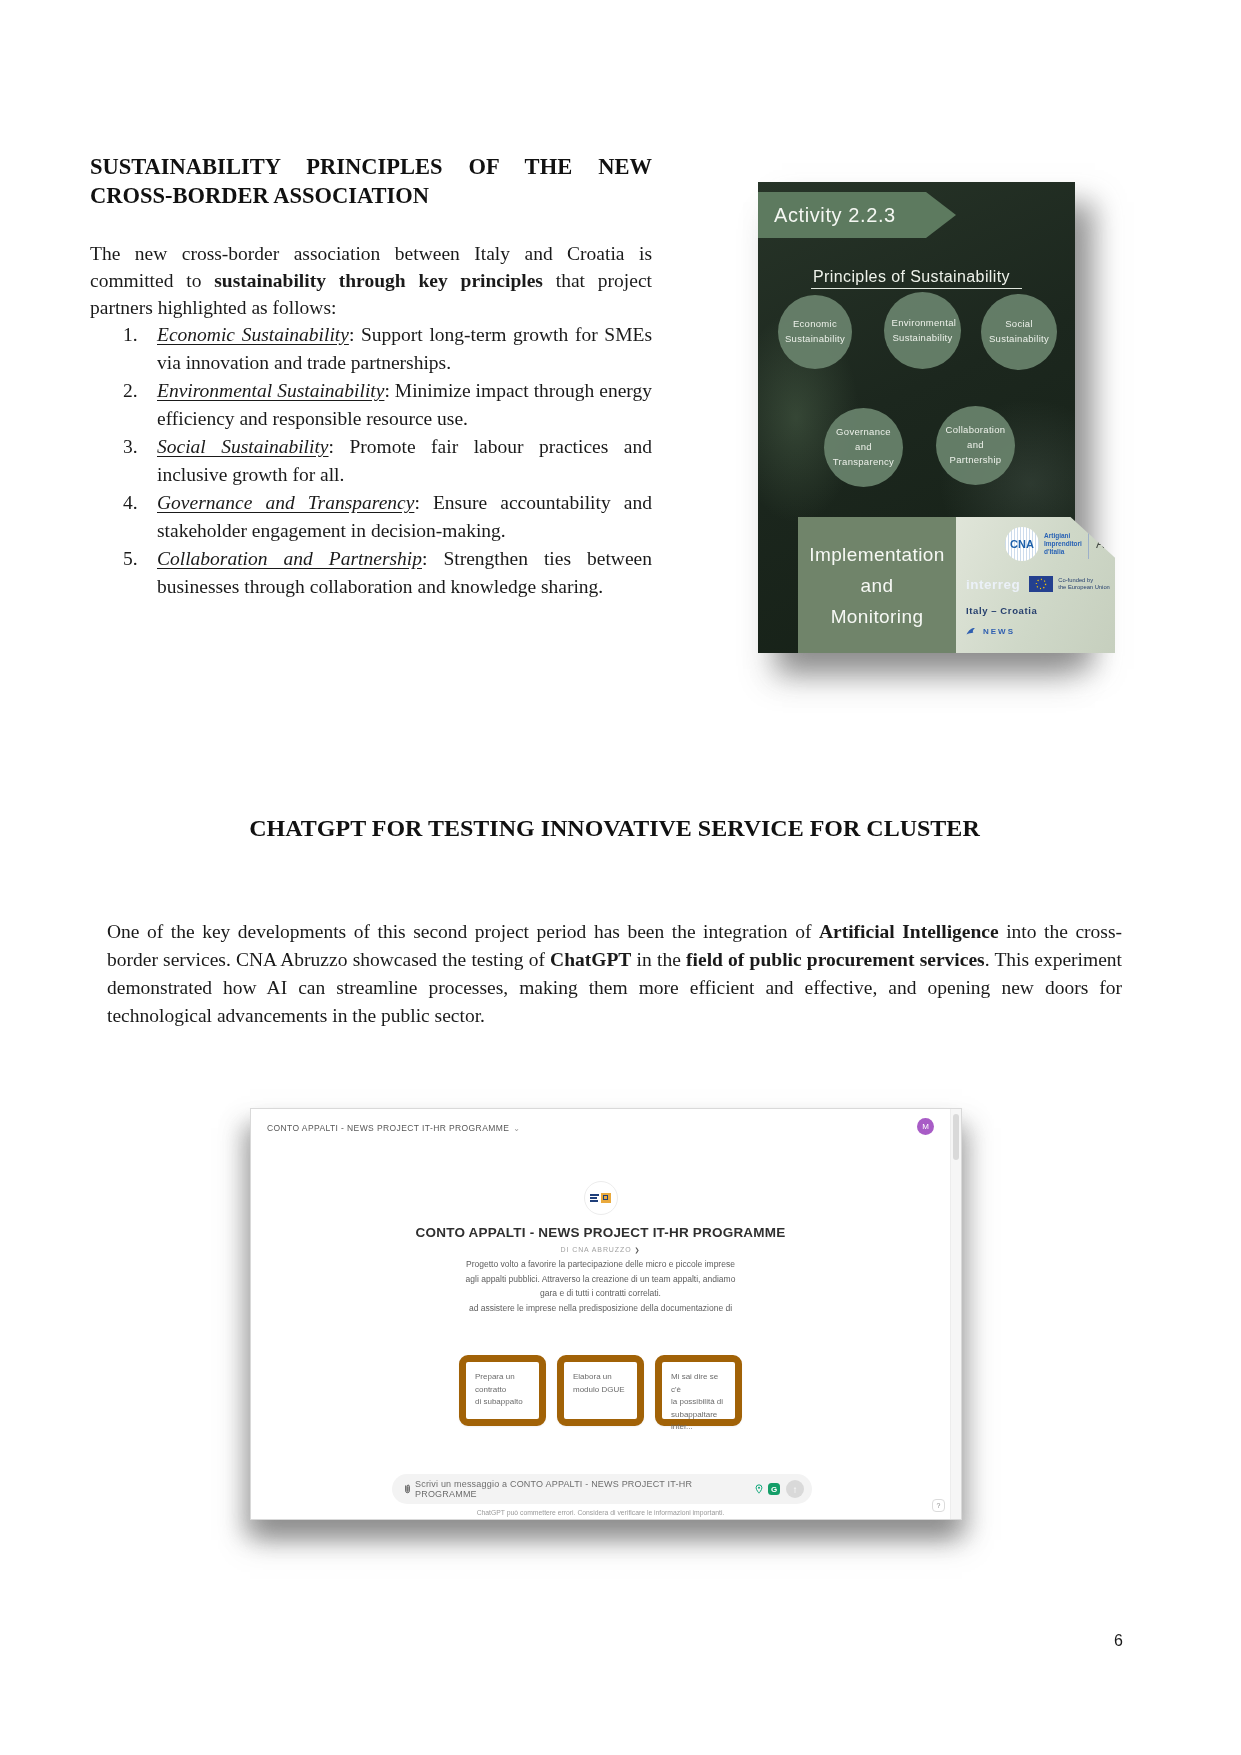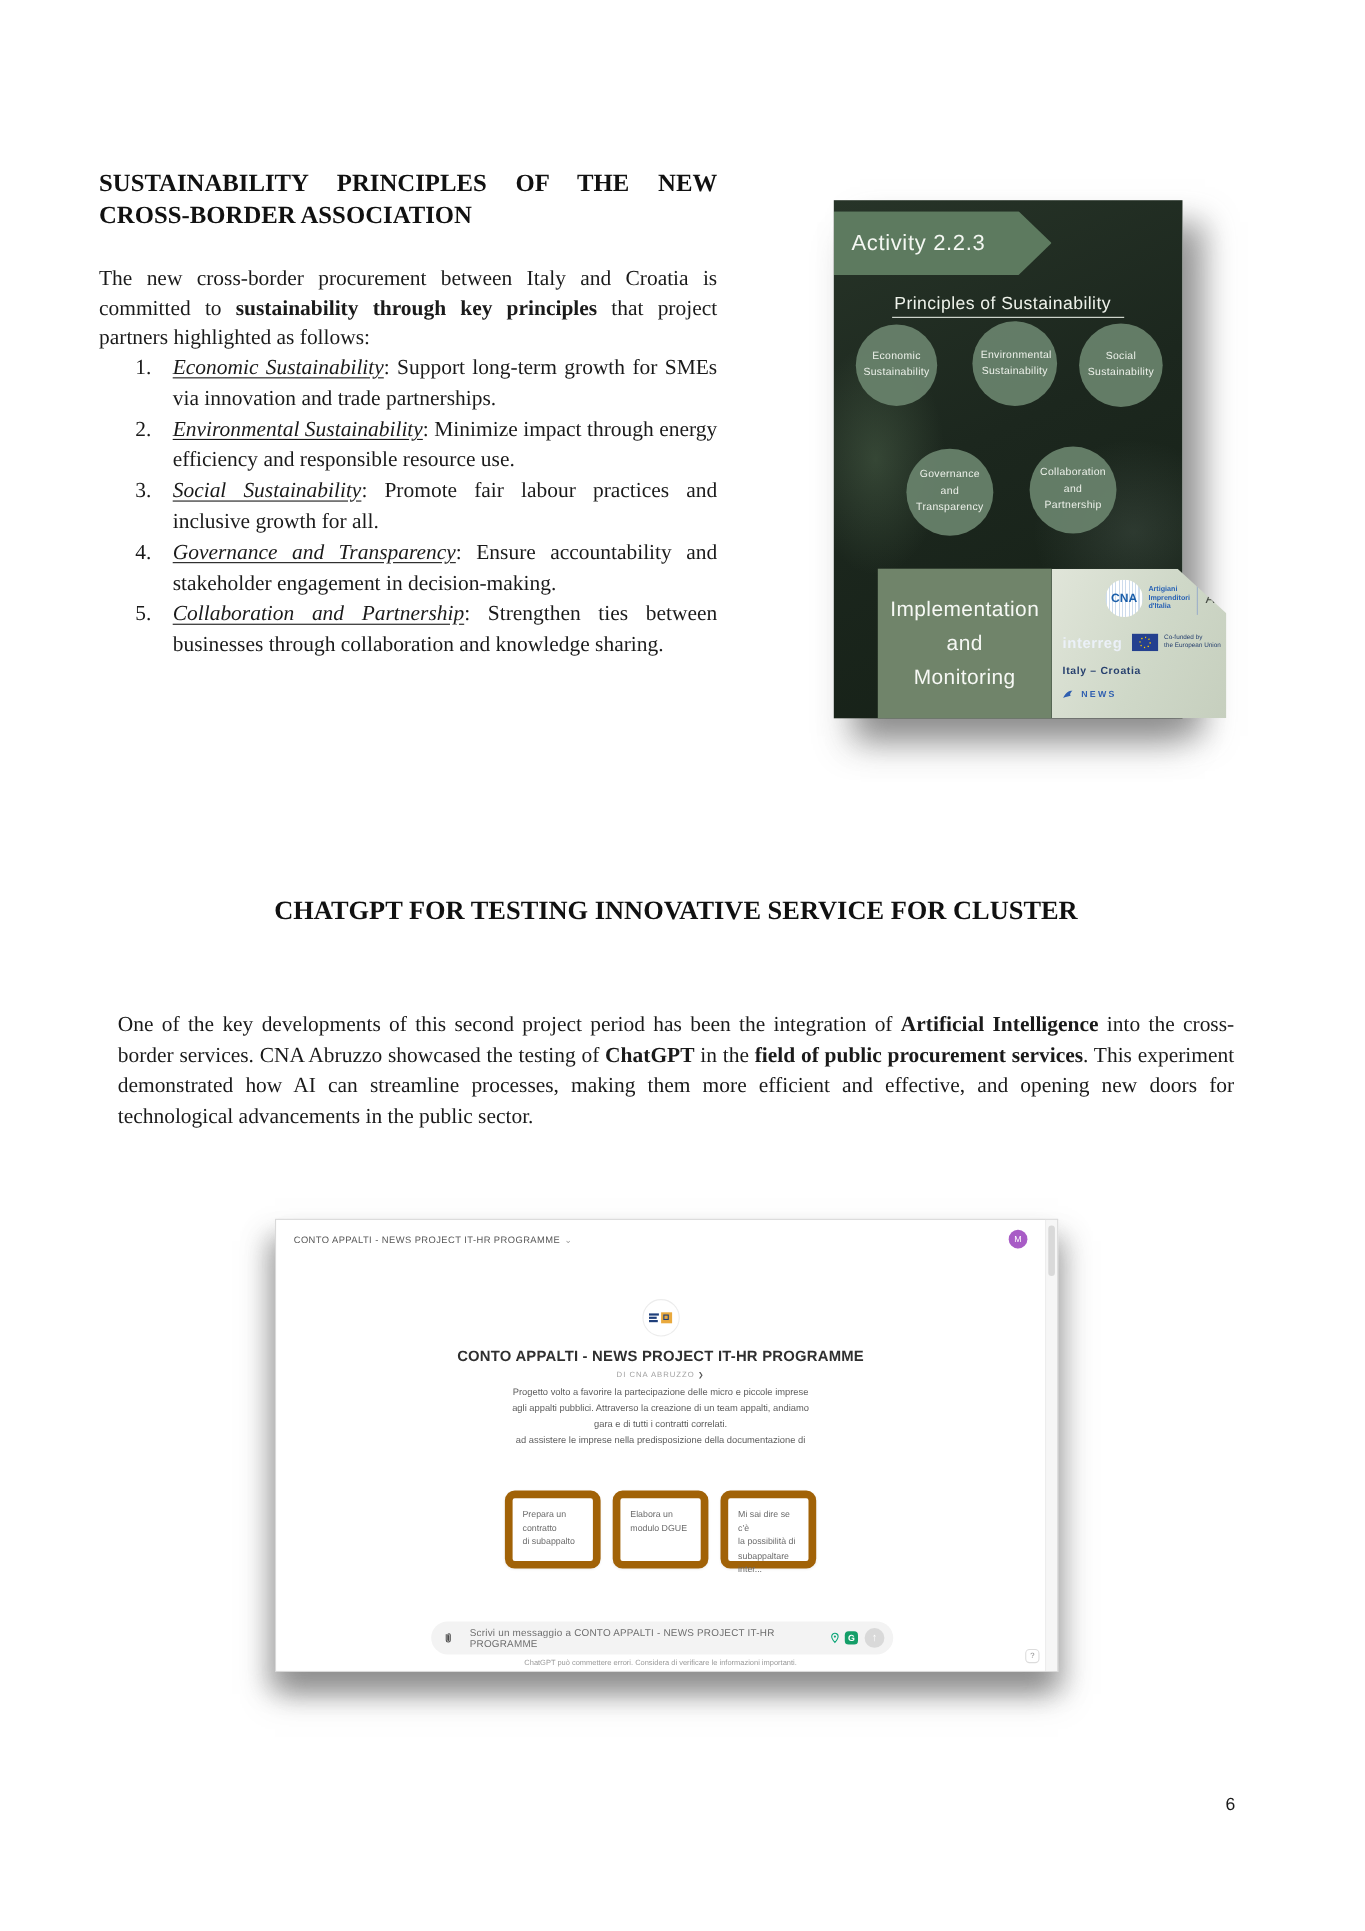--- a/index.html
+++ b/index.html
@@ -21,21 +21,21 @@
     position:absolute;left:758px;top:182px;width:317px;height:471px;
     font-family:"Liberation Sans",sans-serif;color:#fff;
     background:
       radial-gradient(90px 150px at 12% 50%, rgba(110,140,105,0.30), transparent 70%),
       radial-gradient(130px 120px at 86% 64%, rgba(150,170,160,0.16), transparent 70%),
       radial-gradient(150px 110px at 45% 88%, rgba(90,115,85,0.22), transparent 70%),
       linear-gradient(155deg,#273428 0%,#1c271e 45%,#152016 100%);
     box-shadow:22px 18px 26px -2px rgba(95,95,95,0.55), 8px 30px 30px -6px rgba(95,95,95,0.38);
   }
   .fig-banner{
-    position:absolute;top:10px;left:0;width:198px;height:58px;background:#5d7a5f;
+    position:absolute;top:10px;left:0;width:198px;height:46px;background:#5d7a5f;
     clip-path:polygon(0 0,168px 0,198px 50%,168px 100%,0 100%);
     display:flex;align-items:center;padding-left:16px;box-sizing:border-box;
     font-size:20px;letter-spacing:0.6px;font-weight:400;color:#f4f7f2;
   }
   .fig-subtitle{position:absolute;top:86px;left:0;width:100%;text-align:center;font-size:16px;letter-spacing:0.4px;color:#eef2ea;}
   .fig-subtitle span{border-bottom:1.5px solid #dfe6dd;padding:0 12px 3px 2px;}
   .fig-circle{
     position:absolute;border-radius:50%;background:rgba(104,130,107,0.94);
     display:flex;align-items:center;justify-content:center;text-align:center;
     font-size:9.5px;line-height:1.55;letter-spacing:0.3px;color:#edf1ea;
@@ -103,40 +103,40 @@
   .gpt-hero-title{margin-top:10px;font-size:13.5px;font-weight:bold;color:#2f2f2f;letter-spacing:0.2px;}
   .gpt-byline{margin-top:6px;font-size:7px;color:#a0a0a0;letter-spacing:0.9px;}
   .byline-icon{color:#555;font-size:6px;margin-left:3px;}
   .gpt-desc{margin-top:4px;font-size:8.5px;color:#5d5d5d;line-height:14.5px;}
   .gpt-cards{position:absolute;top:246px;left:0;right:11px;display:flex;justify-content:center;gap:11px;}
   .gpt-card{width:87px;height:71px;box-sizing:border-box;border:7px solid #a16207;border-radius:9px;
     padding:9px 9px;text-align:left;font-size:8px;color:#6b6b6b;line-height:12.5px;background:#fff;
     box-shadow:0 1px 2px rgba(0,0,0,0.05);}
   .gpt-composer{position:absolute;top:365px;left:141px;width:420px;height:30px;background:#f3f3f3;
     border-radius:16px;display:flex;align-items:center;padding:0 8px 0 10px;box-sizing:border-box;}
-  .composer-text{flex:1;margin-left:14px;font-size:9px;color:#6e6e6e;letter-spacing:0.2px;}
+  .composer-text{flex:1;margin-left:2px;font-size:9px;color:#6e6e6e;letter-spacing:0.2px;}
   .g-badge{width:12px;height:12px;border-radius:3.5px;background:#149e68;color:#fff;font-size:8px;font-weight:bold;
     display:flex;align-items:center;justify-content:center;margin-left:4px;}
   .send-btn{width:18px;height:18px;border-radius:50%;background:#d9d9d9;color:#fff;font-size:10px;font-weight:bold;
     display:flex;align-items:center;justify-content:center;margin-left:6px;}
   .gpt-footer{position:absolute;bottom:3px;left:0;right:11px;text-align:center;font-size:6.8px;color:#9a9a9a;}
   .gpt-help{position:absolute;right:16px;bottom:7px;width:11px;height:11px;border:1px solid #dcdcdc;border-radius:4px;
     color:#8b8b8b;font-size:7px;display:flex;align-items:center;justify-content:center;background:#fff;}
   
   .page-num{position:absolute;left:1114px;top:1632px;font-family:"Liberation Sans",sans-serif;font-size:16px;color:#1a1a1a;}
 </style>
 </head>
 <body>
 
 <div class="left-col">
   <h1 class="doc-heading">
     <div class="jl">SUSTAINABILITY PRINCIPLES OF THE NEW</div>
     <div>CROSS-BORDER ASSOCIATION</div>
   </h1>
-  <p class="intro"><span>The new cross-border procurement between Italy and Croatia is committed to </span><b>sustainability through key principles</b><span> that project partners highlighted as follows:</span></p>
+  <p class="intro"><span>The new cross-border association between Italy and Croatia is committed to </span><b>sustainability through key principles</b><span> that project partners highlighted as follows:</span></p>
   <ol class="doc-list">
     <li><span class="li-num">1.</span><span class="li-title">Economic Sustainability</span><span>: Support long-term growth for SMEs via innovation and trade partnerships.</span></li>
     <li><span class="li-num">2.</span><span class="li-title">Environmental Sustainability</span><span>: Minimize impact through energy efficiency and responsible resource use.</span></li>
     <li><span class="li-num">3.</span><span class="li-title">Social Sustainability</span><span>: Promote fair labour practices and inclusive growth for all.</span></li>
     <li><span class="li-num">4.</span><span class="li-title">Governance and Transparency</span><span>: Ensure accountability and stakeholder engagement in decision-making.</span></li>
     <li><span class="li-num">5.</span><span class="li-title">Collaboration and Partnership</span><span>: Strengthen ties between businesses through collaboration and knowledge sharing.</span></li>
   </ol>
 </div>
 
 <div class="figure">

